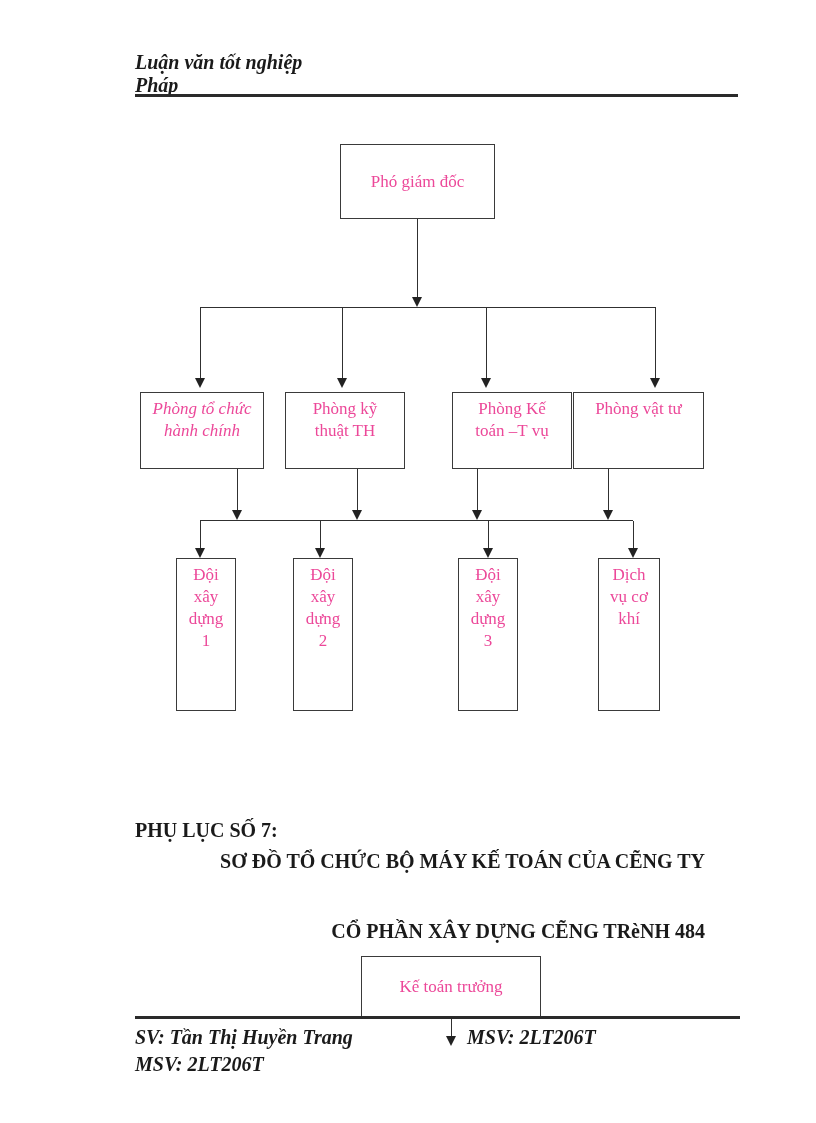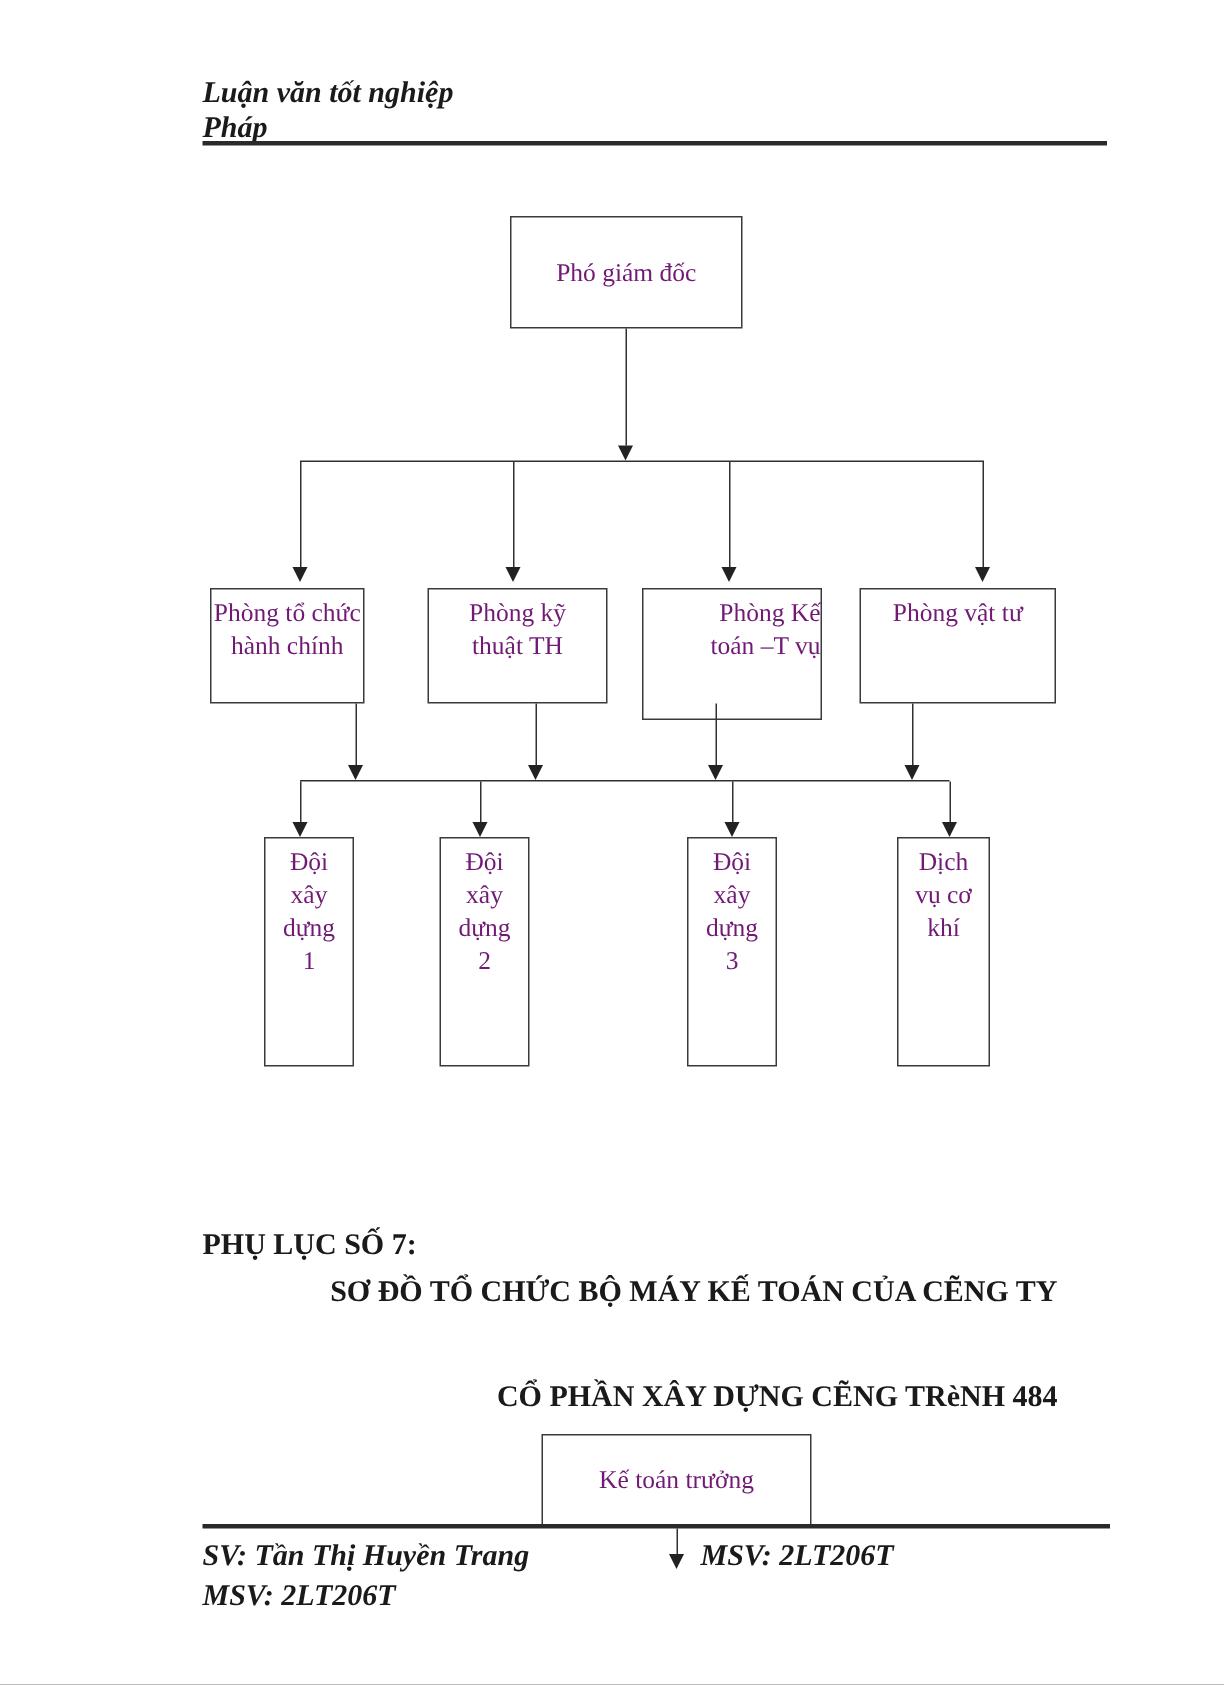--- a/index.html
+++ b/index.html
@@ -7,21 +7,21 @@
     position:relative; width:816px; height:1123px; margin:0 auto;
     background:#ffffff; overflow:hidden;
     font-family:"Liberation Serif","DejaVu Serif",serif; color:#1a1a1a;
   }
   .abs { position:absolute; }
   .hdr-txt { font-size:20px; font-weight:bold; font-style:italic; line-height:23px; white-space:nowrap; }
   .rule { position:absolute; height:3px; background:#2a2a2a; }
   .obox {
     position:absolute; box-sizing:border-box; background:#ffffff;
     border:1px solid #3a3a3a; font-size:17px; line-height:22px;
-    text-align:center; color:#701a75;
+    text-align:center; color:#ec4899;
   }
   .obox.mid { display:flex; align-items:center; justify-content:center; }
   .obox.topalign { padding-top:5px; }
   .plabel { white-space:pre-line; }
   .cline { position:absolute; background:#303030; }
   .vline { width:1px; }
   .hline { height:1px; }
   .ahead {
     position:absolute; width:0; height:0;
     border-left:5px solid transparent; border-right:5px solid transparent;
@@ -54,29 +54,29 @@
 
     <div class="cline vline" style="left:200px; top:308px; height:70px;"></div>
     <div class="ahead" style="left:195px; top:378px;"></div>
     <div class="cline vline" style="left:342px; top:308px; height:70px;"></div>
     <div class="ahead" style="left:337px; top:378px;"></div>
     <div class="cline vline" style="left:486px; top:308px; height:70px;"></div>
     <div class="ahead" style="left:481px; top:378px;"></div>
     <div class="cline vline" style="left:655px; top:308px; height:70px;"></div>
     <div class="ahead" style="left:650px; top:378px;"></div>
 
-    <div class="obox topalign" style="left:140px; top:392px; width:103px; height:77px;">
+    <div class="obox topalign" style="left:140px; top:392px; width:124px; height:77px;font-style:italic;">
       <span class="plabel">Phòng tổ chức
 hành chính</span>
     </div>
     <div class="obox topalign" style="left:285px; top:392px; width:120px; height:77px;">
       <span class="plabel">Phòng kỹ
 thuật TH</span>
     </div>
-    <div class="obox topalign" style="left:428px; top:392px; width:120px; height:88px;text-align:right;">
+    <div class="obox topalign" style="left:452px; top:392px; width:120px; height:77px;">
       <span class="plabel">Phòng Kế
 toán –T vụ</span>
     </div>
     <div class="obox topalign" style="left:573px; top:392px; width:131px; height:77px;">
       <span class="plabel">Phòng vật tư</span>
     </div>
 
     <div class="cline vline" style="left:237px; top:469px; height:41px;"></div>
     <div class="ahead" style="left:232px; top:510px;"></div>
     <div class="cline vline" style="left:357px; top:469px; height:41px;"></div>

